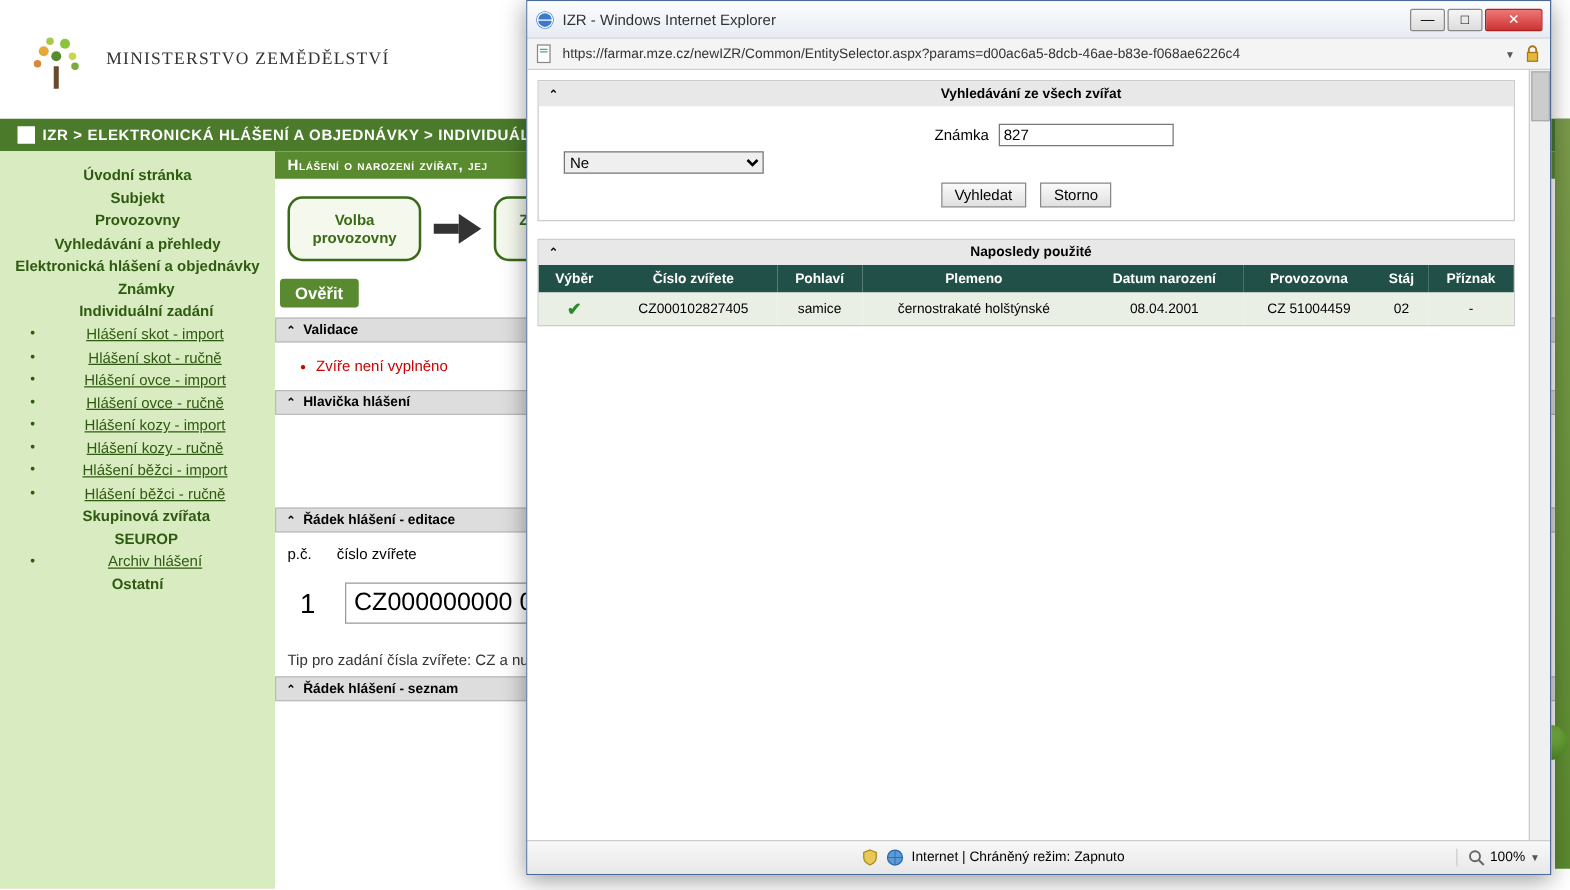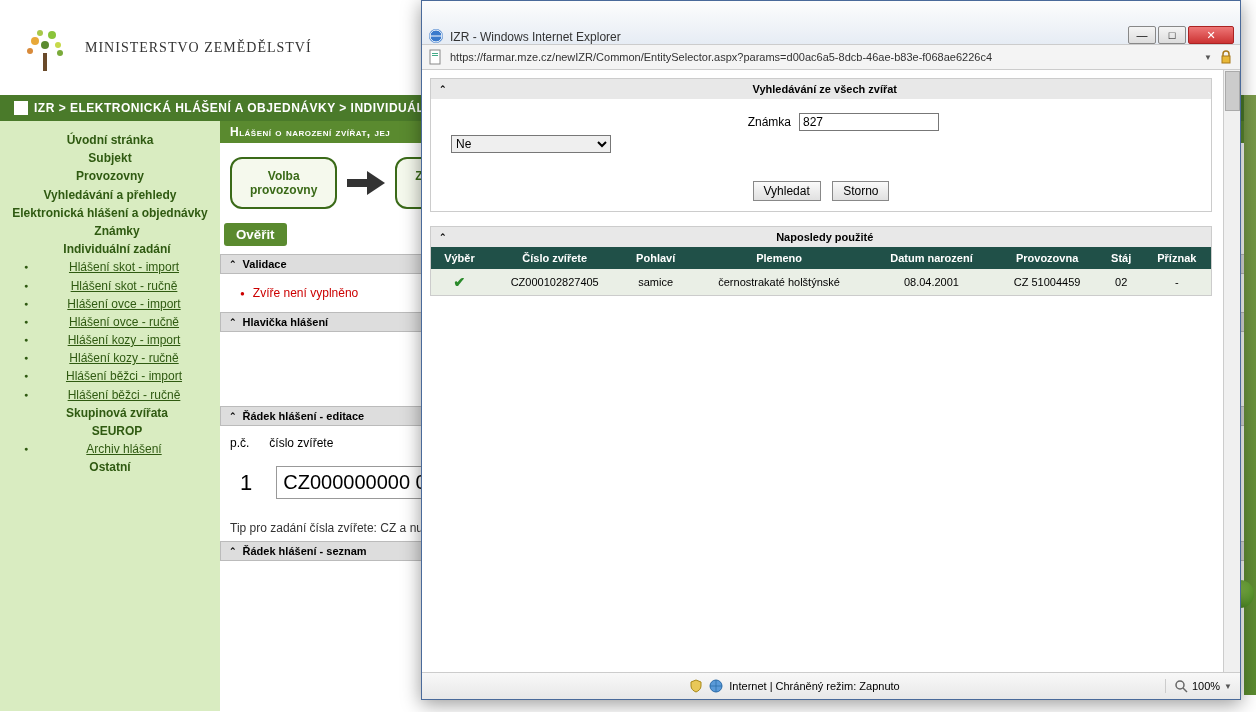--- a/index.html
+++ b/index.html
@@ -39,21 +39,21 @@
 .field-label { width: 320px; text-align: right; padding-right: 10px; }
 .edit-row { display: flex; align-items: center; gap: 14px; padding: 16px 10px; }
 .edit-num { font-size: 22px; padding: 0 10px; }
 .edit-input { font-size: 20px; padding: 4px 6px; border: 1px solid #999; width: 170px; font-family: inherit; }
 .tip { padding: 6px 10px; color: #333; }
 .right-strip { position: absolute; right: 0; top: 95px; width: 12px; height: 600px; background: linear-gradient(180deg, #7a9a4a, #5a8a2f); }
 .green-ball { position: absolute; right: 2px; top: 580px; width: 28px; height: 28px; border-radius: 50%; background: radial-gradient(circle at 30% 30%, #9fd45a, #3a7a18); }
 
 
 .popup { position: absolute; left: 421px; top: 0; width: 820px; height: 700px; background: #fff; border: 1px solid #4a6a9a; box-shadow: 0 4px 18px rgba(0,0,0,0.4); display: flex; flex-direction: column; }
-.titlebar { background: linear-gradient(#fdfdfd, #e6ecf4); height: 44px; display: flex; align-items: flex-end; padding: 0 6px; border-bottom: 1px solid #ccc; }
+.titlebar { background: linear-gradient(#fdfdfd, #e6ecf4); height: 30px; display: flex; align-items: center; padding: 0 6px; border-bottom: 1px solid #ccc; }
 .titlebar-icon { width: 16px; height: 16px; margin-right: 6px; }
 .titlebar-text { flex: 1; font-size: 12px; color: #333; }
 .win-btns { display: flex; gap: 2px; }
 .win-btn { width: 28px; height: 18px; border: 1px solid #888; background: linear-gradient(#f5f5f5,#ddd); display: flex; align-items: center; justify-content: center; font-size: 11px; cursor: pointer; border-radius: 2px; }
 .win-btn.close { background: linear-gradient(#e77,#c33); color: #fff; width: 46px; border-color: #a22; }
 .addr-bar { display: flex; align-items: center; padding: 4px 6px; gap: 6px; border-bottom: 1px solid #ccc; background: #f4f4f4; }
 .addr-icon { width: 16px; height: 16px; }
 .addr-text { flex: 1; font-size: 11px; color: #333; white-space: nowrap; overflow: hidden; }
 .lock-icon { width: 16px; height: 16px; color: #c90; }
 .drop-arrow { font-size: 8px; color: #555; }
@@ -62,21 +62,21 @@
 .scroll-thumb { width: 15px; height: 40px; background: #ccc; margin: 1px; border: 1px solid #aaa; }
 .search-panel { border: 1px solid #ccc; margin-bottom: 14px; margin-right: 20px; }
 .search-head { background: #e8e8e8; padding: 4px 8px; font-weight: bold; text-align: center; font-size: 11px; display: flex; align-items: center; }
 .search-head .chev { font-size: 9px; margin-right: auto; }
 .search-head-text { flex: 1; text-align: center; }
 .search-body { padding: 10px 20px; }
 .sf-row { display: flex; align-items: center; margin: 4px 0; gap: 8px; }
 .sf-label { width: 340px; text-align: right; }
 .sf-input { font-family: inherit; font-size: 12px; padding: 1px 3px; border: 1px solid #777; width: 140px; }
 .sf-select { font-family: inherit; font-size: 12px; width: 160px; border: 1px solid #777; }
-.sf-buttons { text-align: center; margin-top: 28px; }
+.sf-buttons { text-align: center; margin-top: 7px; }
 .sf-btn { padding: 2px 10px; border: 1px solid #888; background: linear-gradient(#fafafa,#e0e0e0); cursor: pointer; font-size: 12px; margin: 0 4px; }
 .recent-panel { border: 1px solid #ccc; margin-right: 20px; }
 .data-table { width: 100%; border-collapse: collapse; }
 .data-table thead th { background: #205048; color: #fff; padding: 5px 6px; font-size: 11px; font-weight: bold; text-align: center; }
 .data-table tbody td { padding: 5px 6px; text-align: center; font-size: 11px; background: #eaefe6; }
 .check-icon { color: #2a8a2a; font-size: 14px; font-weight: bold; }
 .statusbar { height: 27px; border-top: 1px solid #ccc; background: linear-gradient(#f8f8f8,#e8e8e8); display: flex; align-items: center; padding: 0 8px; font-size: 11px; gap: 6px; }
 .statusbar .spacer { flex: 1; }
 .zone-icon { width: 14px; height: 14px; display: inline-block; }
 .zoom-box { display: flex; align-items: center; gap: 4px; border-left: 1px solid #ccc; padding-left: 8px; }

